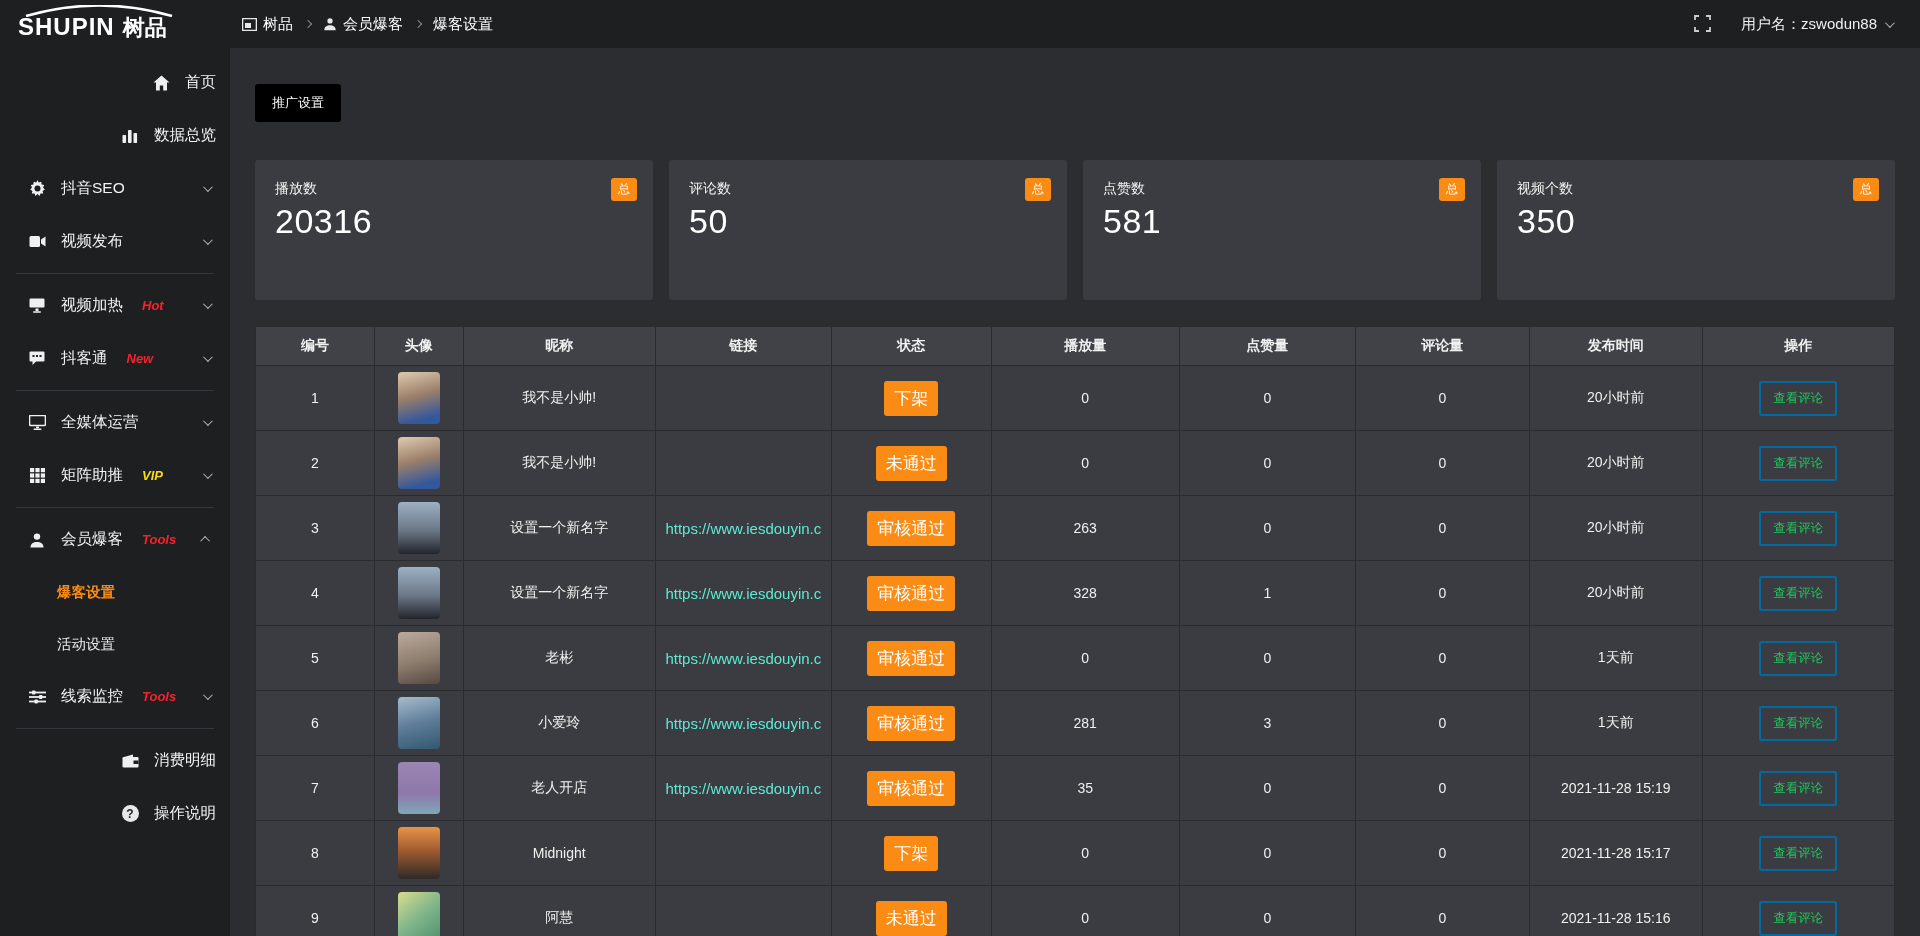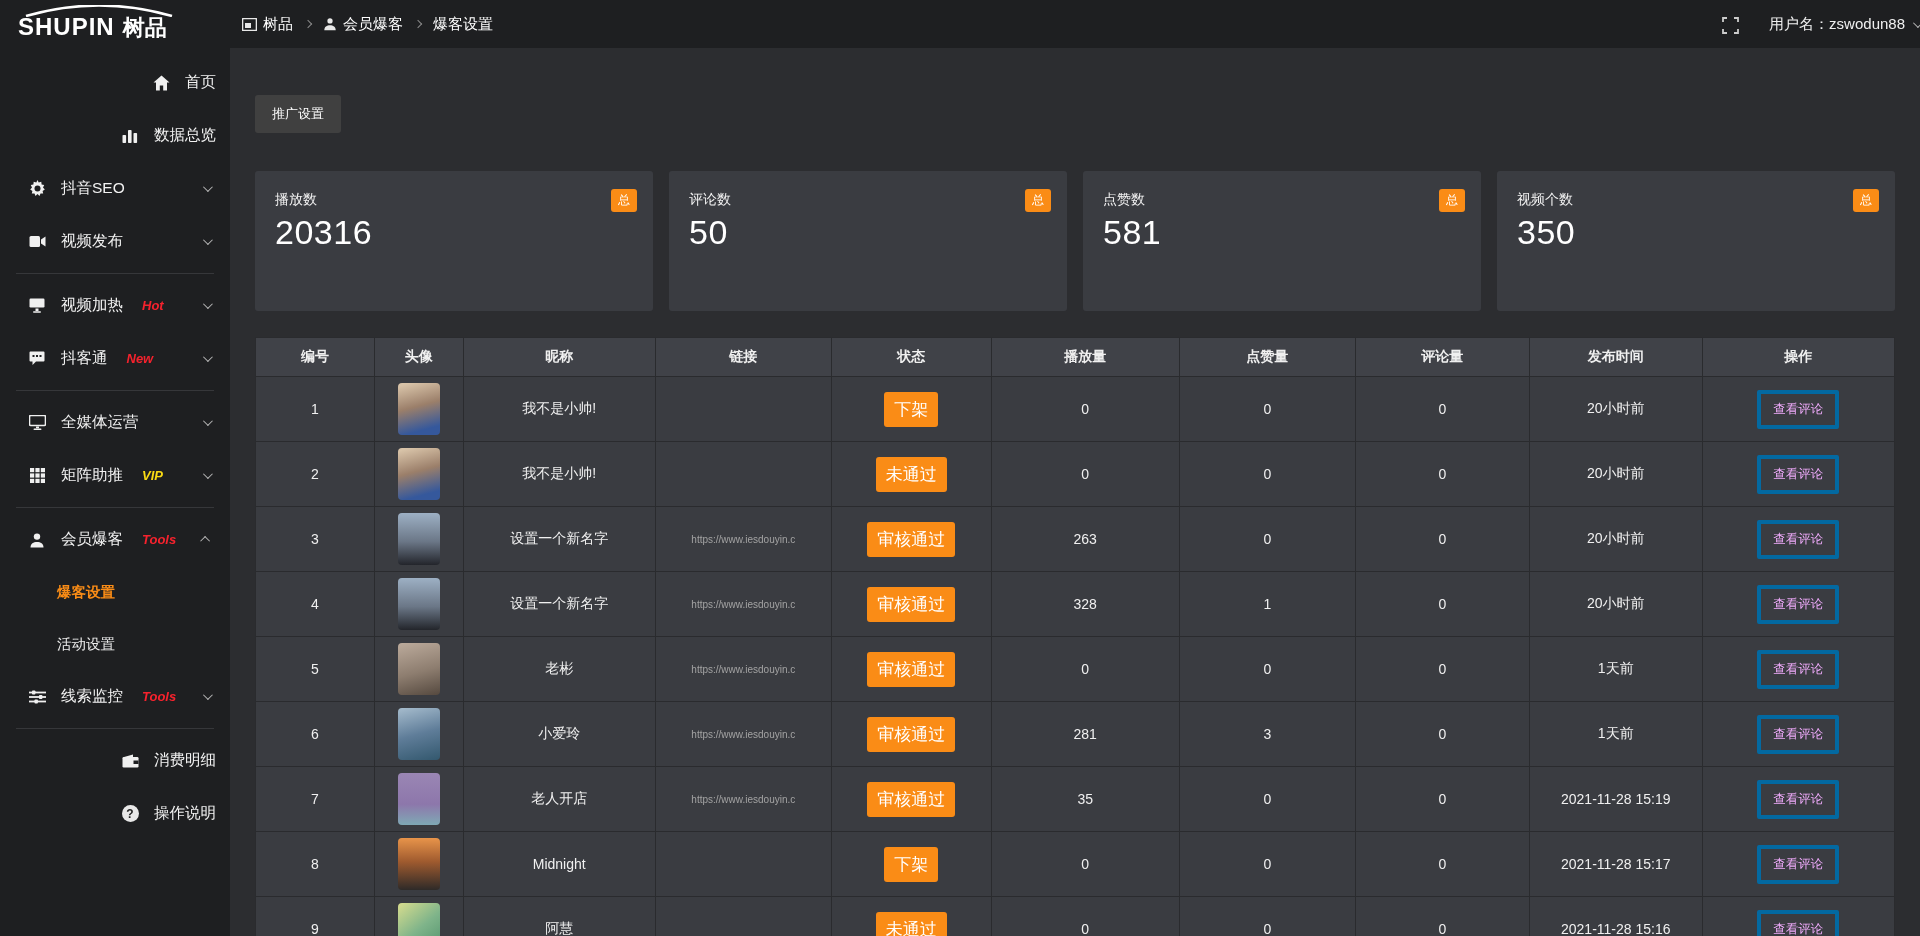--- a/index.html
+++ b/index.html
@@ -12,21 +12,21 @@
   .logo { width:230px; padding-left:18px; display:flex; flex-direction:column; }
   .logo-arc { margin-left:2px; }
   .logo-text { display:flex; align-items:baseline; gap:8px; margin-top:-4px; }
   .logo-en { font-size:24px; font-weight:800; letter-spacing:1px; color:#fff; }
   .logo-cn { font-size:22px; font-weight:700; color:#fff; }
   .crumbs { display:flex; align-items:center; gap:10px; margin-left:12px; font-size:15px; color:#fff; }
   .crumb { display:flex; align-items:center; gap:6px; cursor:pointer; }
   .crumb svg { display:block; }
   .crumb-sep { width:6px; height:6px; border-right:1.5px solid #8a8a8a; border-top:1.5px solid #8a8a8a;
     transform:rotate(45deg); margin:0 2px; }
-  .top-right { margin-left:auto; display:flex; align-items:flex-end; gap:30px; }
+  .top-right { margin-left:auto; display:flex; align-items:flex-start; gap:30px; padding-right:28px; }
   .fs-icon { cursor:pointer; display:block; }
   .user-chip { display:flex; align-items:center; gap:8px; font-size:15px; color:#f0f0f0; cursor:pointer; }
   .chev { display:inline-block; width:7px; height:7px; border-right:1.5px solid #b5b5b5;
     border-bottom:1.5px solid #b5b5b5; transform:rotate(45deg) translateY(-2px); }
   .chev.up { transform:rotate(-135deg) translateY(-2px); }
 
   
   .sidebar { position:absolute; top:48px; left:0; bottom:0; width:230px; background:#1e1f21; padding-top:8px; }
   .side-item { display:flex; align-items:center; height:53px; padding:0 14px 0 28px; gap:15px;
     font-size:15.5px; font-weight:500; color:#f2f2f2; cursor:pointer;justify-content:flex-end; }
@@ -37,45 +37,45 @@
   .side-item .chev { margin-left:auto; margin-right:6px; }
   .side-sub { display:flex; align-items:center; height:52px; padding-left:57px; font-size:14.5px;
     color:#ededed; cursor:pointer; }
   .side-sub.active { color:#fa8c16; font-weight:600; }
   .side-divider { border-top:1px solid #36373a; margin:5px 16px; }
   .q-circle { width:17px; height:17px; border-radius:50%; background:#e8e8e8; color:#222;
     font-size:12px; font-weight:700; display:flex; align-items:center; justify-content:center; }
 
   
   .main { position:absolute; top:48px; left:230px; right:0; bottom:0; overflow:hidden; padding:0 25px; }
-  .promo-btn { margin-top:47px; display:inline-block; background:#404040; color:#fff; border:none;
+  .promo-btn { margin-top:36px; display:inline-block; background:#000000; color:#fff; border:none;
     font-size:13px; padding:10px 17px; border-radius:3px; cursor:pointer;
     font-family:inherit; }
 
   .cards { margin-top:38px; display:grid; grid-template-columns:repeat(4,1fr); gap:16px; }
   .card { background:#3a3c41; border-radius:3px; height:140px; padding:20px 20px; position:relative; }
   .card-label { font-size:14px; color:#f2f2f2; }
   .card-value { font-size:34px; font-weight:500; color:#fff; margin-top:4px; letter-spacing:0.5px; }
   .card-tag { position:absolute; top:18px; right:16px; background:#fa8c16; color:#fff;
     font-size:12px; padding:3px 7px; border-radius:3px; }
 
   
   .table { margin-top:26px; border:1px solid #2a2b2e; }
   .trow { display:grid; grid-template-columns:117fr 87fr 189fr 173fr 157fr 185fr 173fr 171fr 170fr 188fr;
     background:#3a3c41; height:65px; border-top:1px solid #2a2b2e; }
   .trow.thead { background:#404248; height:38px; border-top:none; font-weight:700; }
   .td { display:flex; align-items:center; justify-content:center; font-size:14px; color:#f0f0f0;
     border-right:1px solid #2a2b2e; overflow:hidden; padding:0 6px; }
   .td:last-child { border-right:none; }
   .avatar { width:42px; height:52px; border-radius:4px; display:block; }
-  .link { font-size:10px; color:#a3a3a3; text-decoration:none; white-space:nowrap; overflow:hidden; cursor:pointer; }
+  .link { font-size:15px; color:#5eead4; text-decoration:none; white-space:nowrap; overflow:hidden; cursor:pointer; }
   .status-btn { background:#fa8c16; color:#fff; font-size:17px; padding:6px 10px; border-radius:3px;
     border:none; cursor:pointer; white-space:nowrap; font-family:inherit; }
-  .ghost-btn { background:transparent; color:#f0abfc; font-size:12.5px; padding:7px 12px;
-    border:4px solid #0369a1; border-radius:2px; cursor:pointer; white-space:nowrap; font-family:inherit; }
+  .ghost-btn { background:transparent; color:#22c55e; font-size:12.5px; padding:7px 12px;
+    border:2px solid #0369a1; border-radius:2px; cursor:pointer; white-space:nowrap; font-family:inherit; }
 </style>
 </head>
 <body>
 
 <div class="topbar">
   <div class="logo">
     <svg class="logo-arc" width="158" height="12" viewBox="0 0 158 12">
         <path d="M6 11 Q79 -10 152 11" stroke="#ffffff" stroke-width="2.6" fill="none"></path>
       </svg>
     <div class="logo-text">

